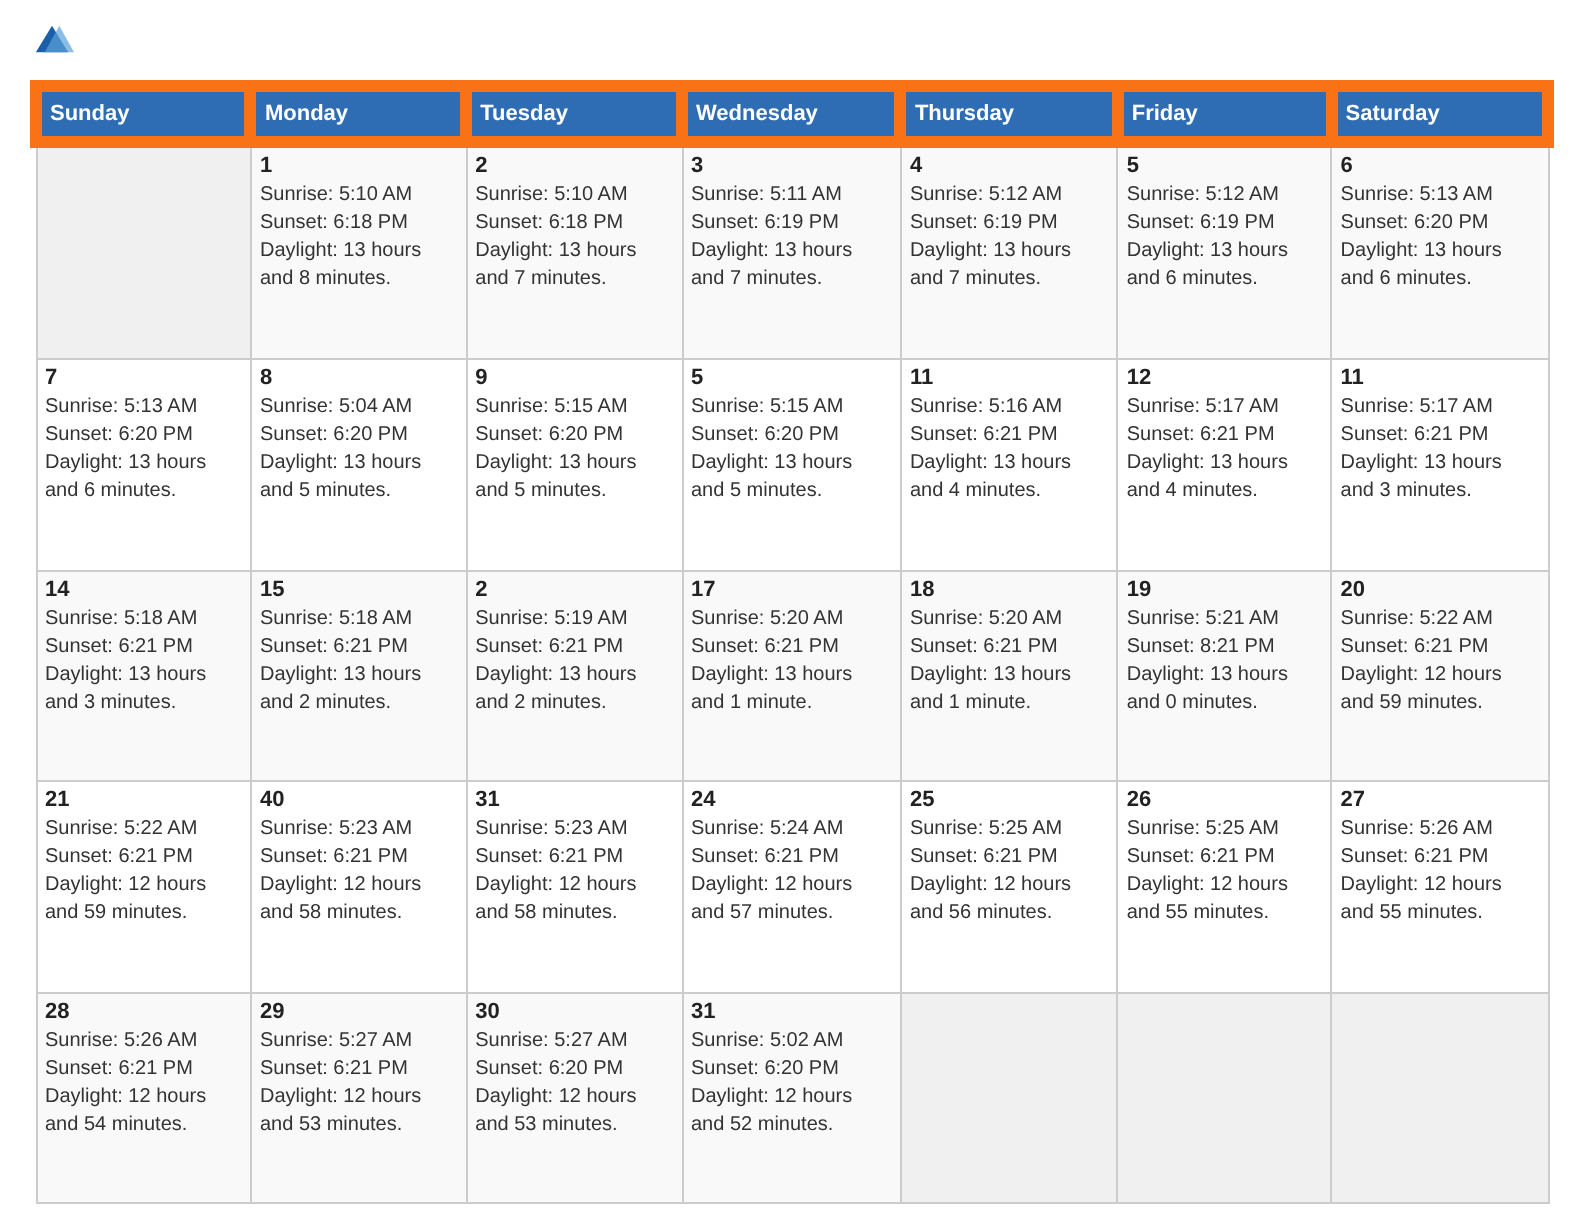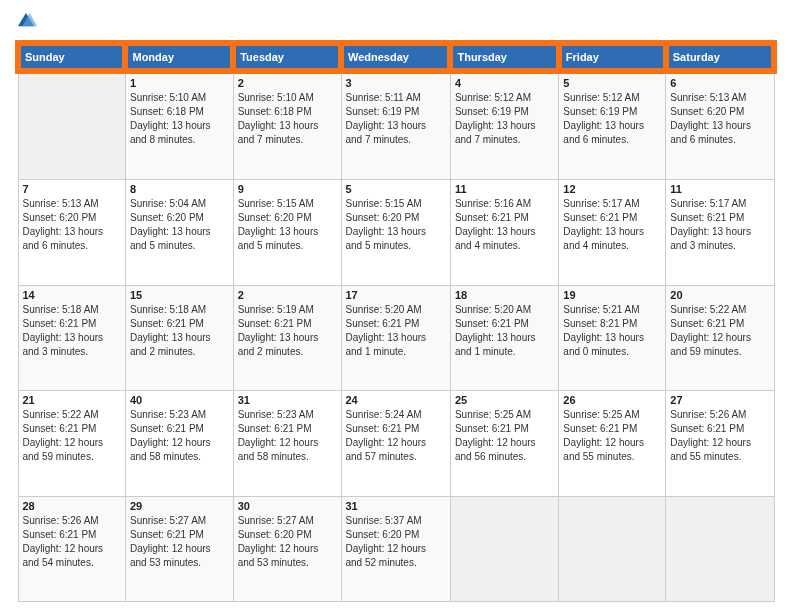--- a/index.html
+++ b/index.html
@@ -349,21 +349,21 @@
           </td>
           <td>
             <span class="day-number">30</span>
             <div class="cell-content" style="white-space: pre-line;">Sunrise: 5:27 AM
 Sunset: 6:20 PM
 Daylight: 12 hours
 and 53 minutes.</div>
           </td>
           <td>
             <span class="day-number">31</span>
-            <div class="cell-content" style="white-space: pre-line;">Sunrise: 5:37 AM
+            <div class="cell-content" style="white-space: pre-line;">Sunrise: 5:02 AM
 Sunset: 6:20 PM
 Daylight: 12 hours
 and 52 minutes.</div>
           </td>
           <td class="empty-cell"></td>
           <td class="empty-cell"></td>
           <td class="empty-cell"></td>
         </tr>
       </tbody>
   </table>

